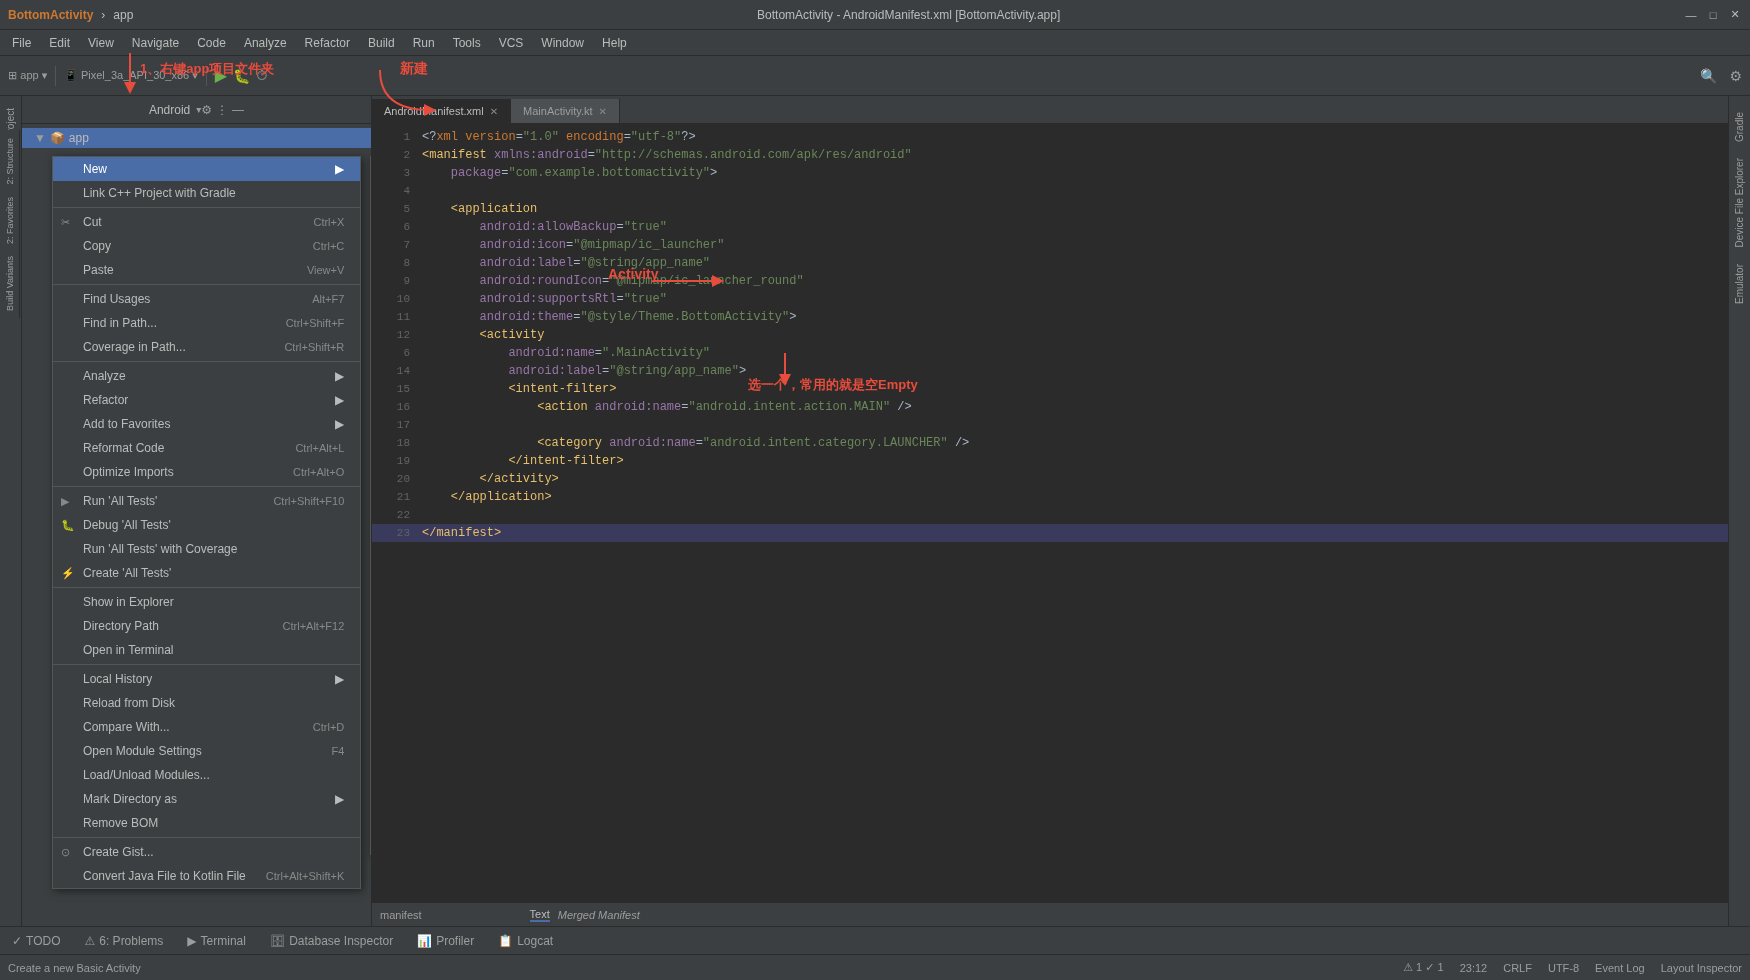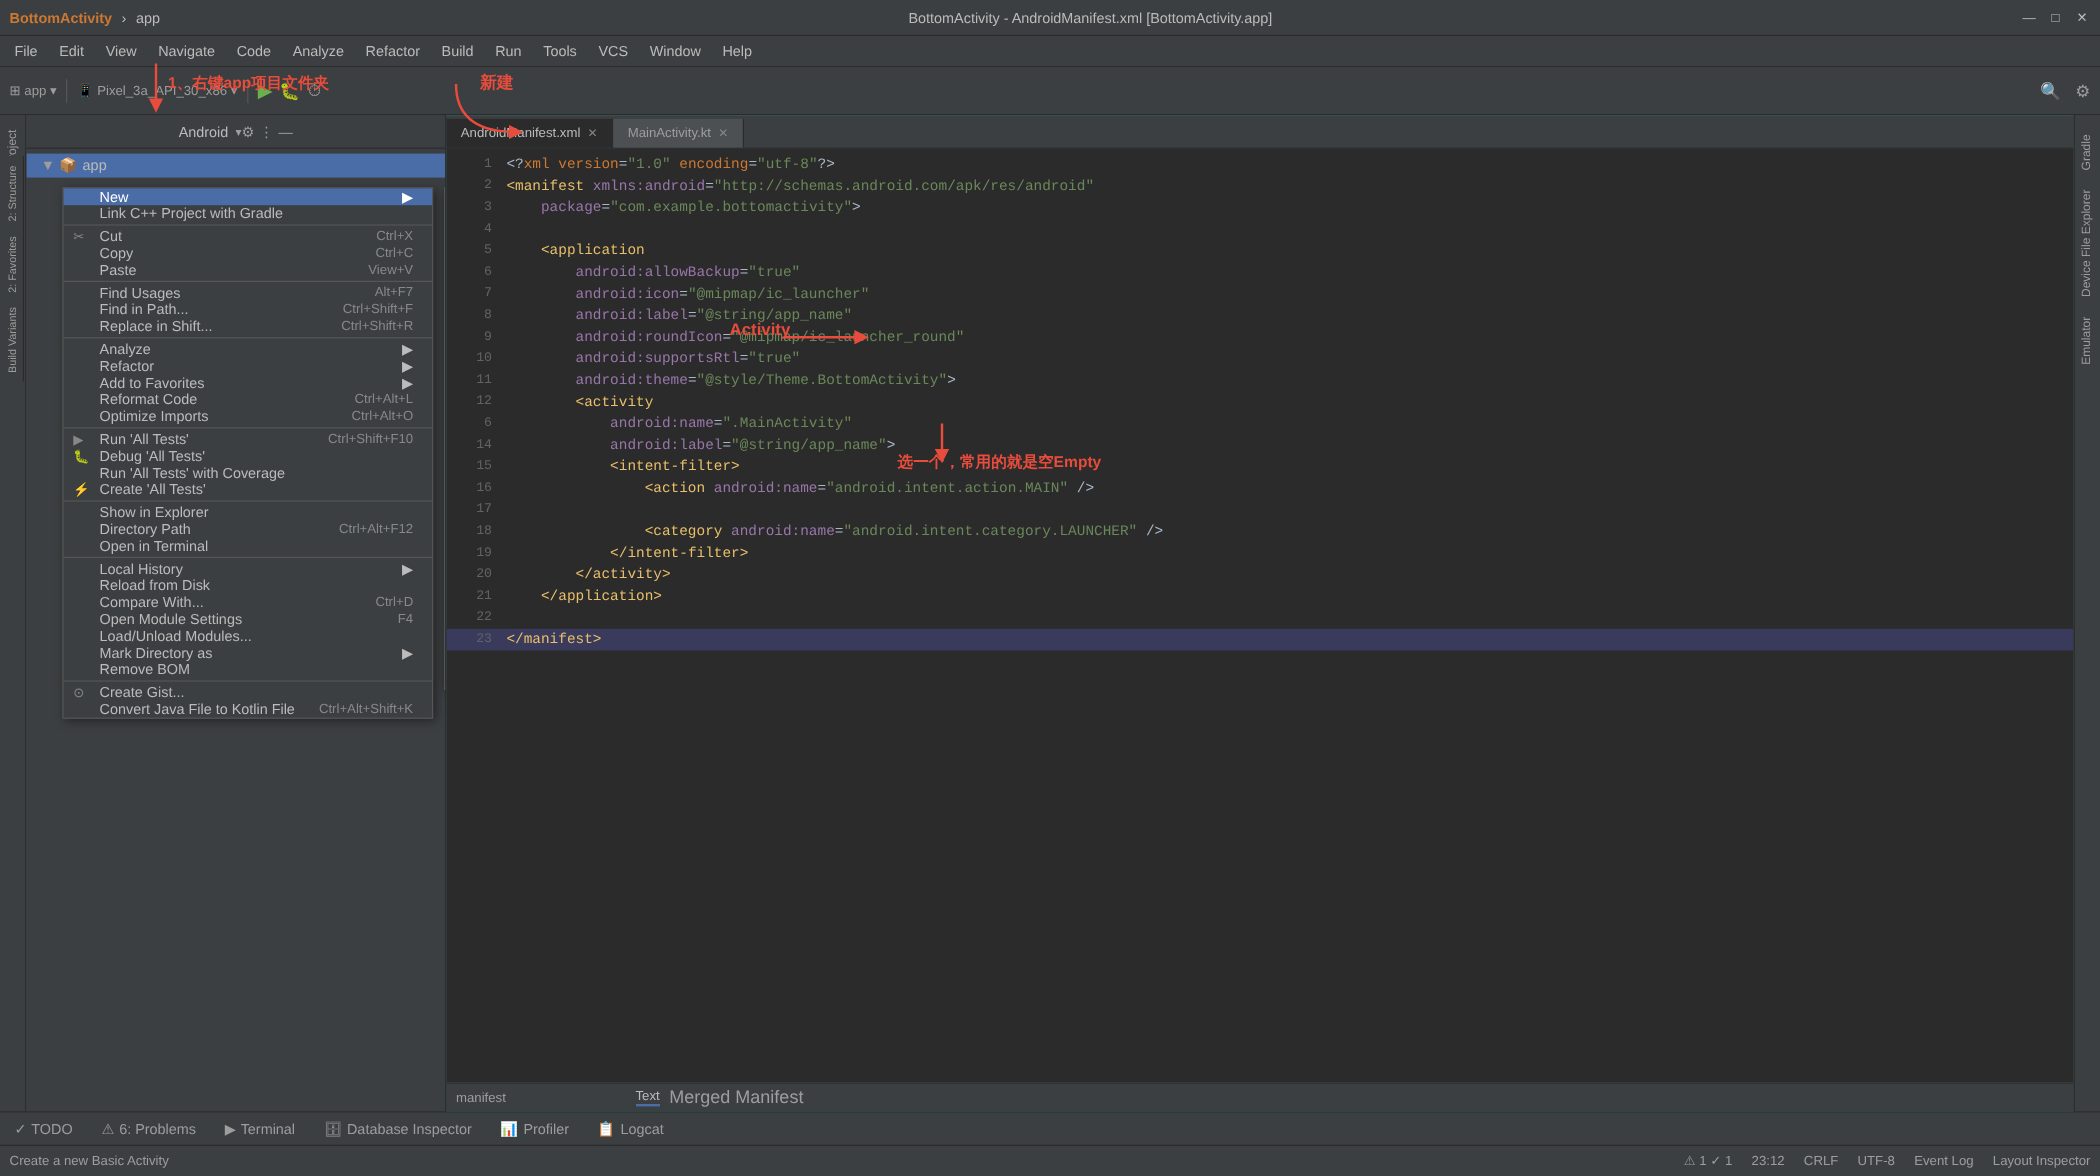--- a/index.html
+++ b/index.html
@@ -98,21 +98,21 @@
     }
     .ctx-menu-item {
       display: flex;
       align-items: center;
       justify-content: space-between;
       padding: 3px 16px 3px 8px;
       cursor: pointer;
       white-space: nowrap;
       color: #bbbbbb;
       font-size: 12px;
-      height: 14px;
+      height: 24px;
     }
     .ctx-menu-item.active { background: #4a6da7; color: #fff; }
     .ctx-menu-item .shortcut { color: #888; font-size: 11px; margin-left: 20px; }
     .ctx-menu-item .arrow { margin-left: 8px; }
     .ctx-menu-item .item-icon { width: 18px; margin-right: 4px; font-size: 11px; color: #888; }
 
     
     .submenu-2 {
       position: absolute;
       left: 348px;
@@ -385,21 +385,21 @@
       <div class="ctx-menu-item">
         <div style="display:flex;align-items:center;">
           <span class="item-icon"></span>
           <span>Find in Path...</span>
         </div>
         <span class="shortcut">Ctrl+Shift+F</span>
       </div>
       <div class="ctx-menu-item">
         <div style="display:flex;align-items:center;">
           <span class="item-icon"></span>
-          <span>Replace in Shift...</span>
+          <span>Coverage in Path...</span>
         </div>
         <span class="shortcut">Ctrl+Shift+R</span>
       </div>
       <div class="divider-line"></div>
       <div class="ctx-menu-item">
         <div style="display:flex;align-items:center;">
           <span class="item-icon"></span>
           <span>Analyze</span>
         </div>
         <span class="arrow">▶</span>
@@ -752,21 +752,21 @@
       </div>
       <div class="code-line" style="background:#3a3a5c;">
         <span class="line-num">23</span>
         <span class="code-content closing-tag">&lt;/manifest&gt;</span>
       </div>
     </div>
 
     <div style="height:24px;background:#3c3f41;border-top:1px solid #2b2b2b;display:flex;align-items:center;padding:0 8px;gap:8px;">
       <span style="color:#9d9d9d;font-size:11px;margin-right:100px;">manifest</span>
       <span style="color:#bbbbbb;font-size:11px;cursor:pointer;border-bottom:2px solid #4a6da7;">Text</span>
-      <span style="color:#9d9d9d;font-size:15px;cursor:pointer;">Merged Manifest</span>
+      <span style="color:#9d9d9d;font-size:11px;cursor:pointer;font-style:italic;">Merged Manifest</span>
     </div>
   </div>
 
   <div id="right-sidebar">
     <div style="writing-mode:vertical-rl;transform:rotate(180deg);font-size:10px;color:#9d9d9d;cursor:pointer;padding:8px 2px;margin-top:8px;">Gradle</div>
     <div style="writing-mode:vertical-rl;transform:rotate(180deg);font-size:10px;color:#9d9d9d;cursor:pointer;padding:8px 2px;">Device File Explorer</div>
     <div style="writing-mode:vertical-rl;transform:rotate(180deg);font-size:10px;color:#9d9d9d;cursor:pointer;padding:8px 2px;">Emulator</div>
   </div>
 </div>
 

